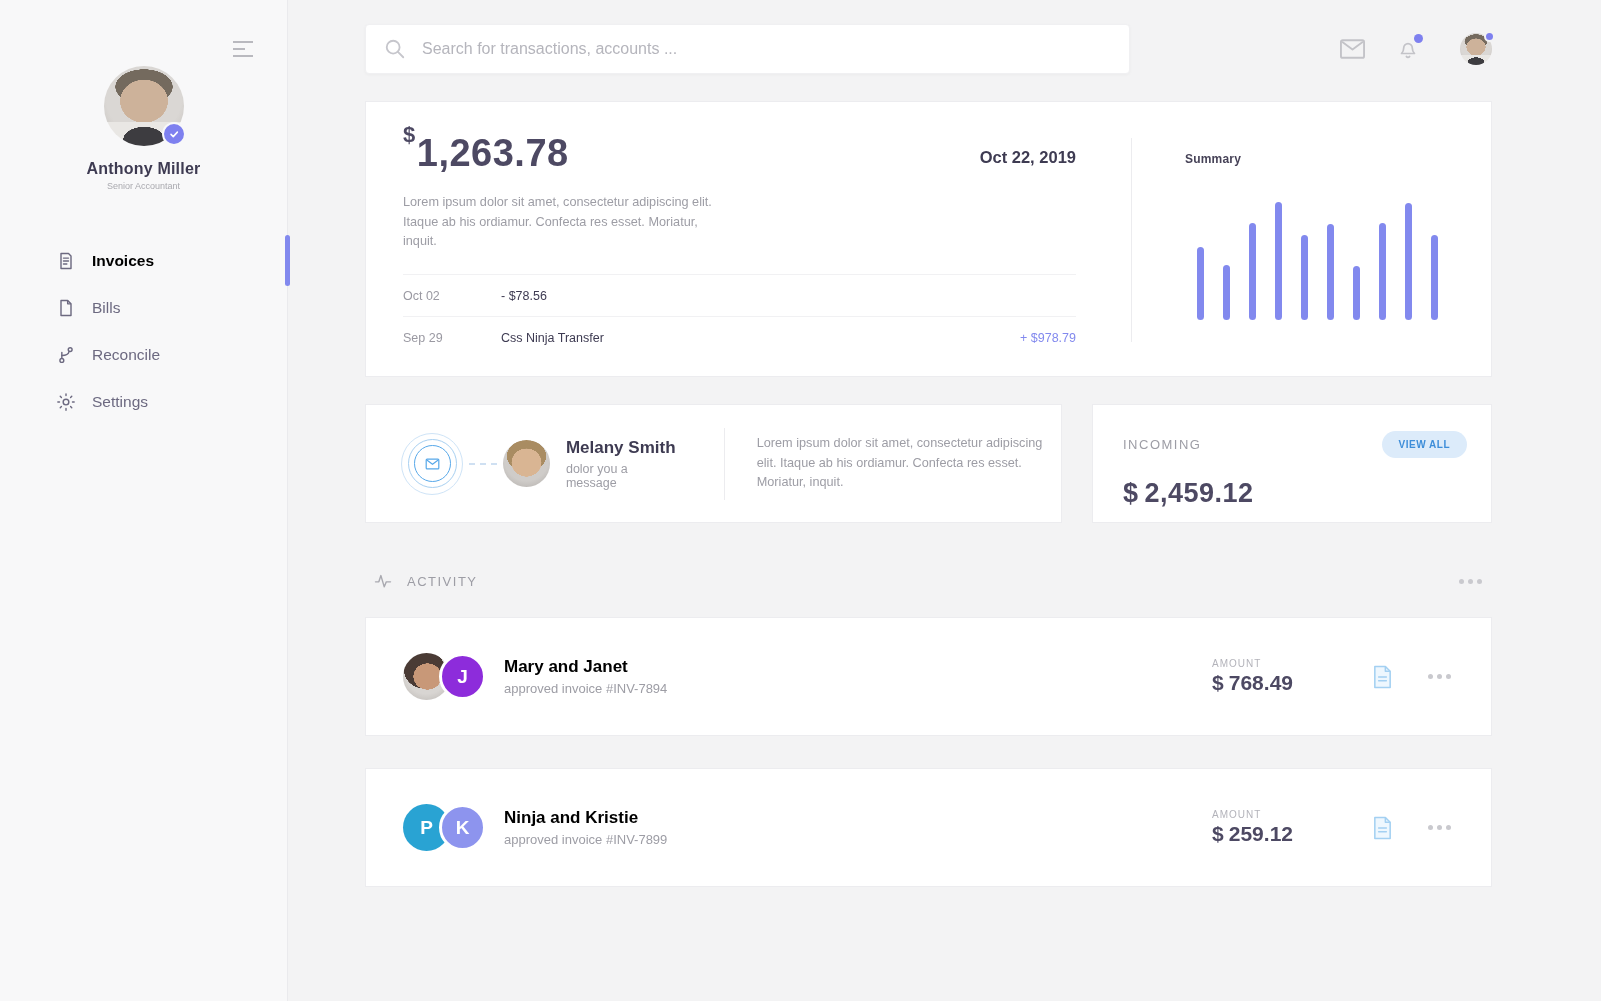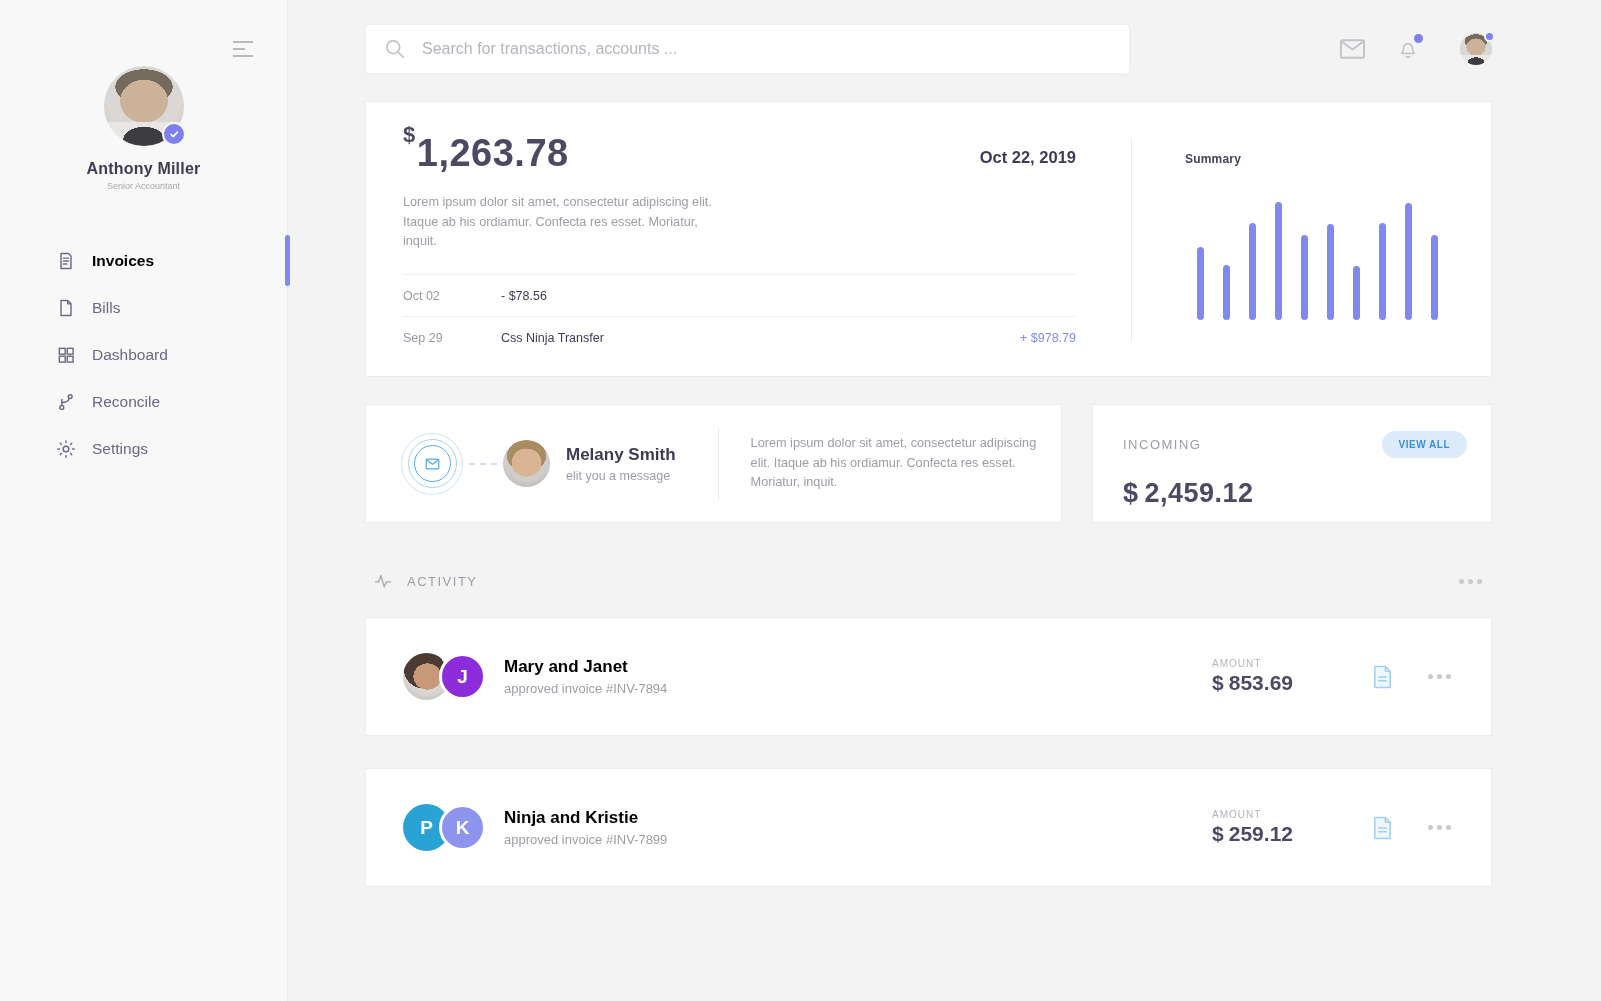--- a/index.html
+++ b/index.html
@@ -167,31 +167,20 @@
           <svg width="20" height="20" viewBox="0 0 24 24" fill="none" stroke="currentColor" stroke-width="1.7">
               <path d="M6 3h8l4 4v14H6z" stroke-linejoin="round"></path>
               <path d="M14 3v4h4" stroke-linejoin="round"></path>
             </svg>
         </span>
         <span class="nav-label">Bills</span>
       </div>
       <div class="nav-item">
         <span class="nav-icon">
           <svg width="20" height="20" viewBox="0 0 24 24" fill="none" stroke="currentColor" stroke-width="1.7">
-              <rect x="4" y="4" width="7" height="7"></rect>
-              <rect x="13.5" y="4" width="7" height="7"></rect>
-              <rect x="4" y="13.5" width="7" height="7"></rect>
-              <rect x="13.5" y="13.5" width="7" height="7"></rect>
-            </svg>
-        </span>
-        <span class="nav-label">Dashboard</span>
-      </div>
-      <div class="nav-item">
-        <span class="nav-icon">
-          <svg width="20" height="20" viewBox="0 0 24 24" fill="none" stroke="currentColor" stroke-width="1.7">
               <circle cx="7" cy="18.5" r="2.3"></circle>
               <circle cx="17" cy="5.5" r="2.3"></circle>
               <path d="M7 16V9" stroke-linecap="round"></path>
               <path d="M7 12.5c5.5 0 8-1.5 8.6-4.6" stroke-linecap="round"></path>
             </svg>
         </span>
         <span class="nav-label">Reconcile</span>
       </div>
       <div class="nav-item">
         <span class="nav-icon">
@@ -281,21 +270,21 @@
                   <rect x="1.5" y="2" width="21" height="16" rx="1.5"></rect>
                   <path d="M2.5 3.5l9.5 7 9.5-7" stroke-linejoin="round"></path>
                 </svg>
           </div>
             </div>
         </div>
         <div class="connector"></div>
         <div class="msg-avatar"></div>
         <div class="msg-text">
           <div class="msg-name">Melany Smith</div>
-          <div class="msg-sub">elit you a message</div>
+          <div class="msg-sub">dolor you a message</div>
         </div>
         <div class="msg-divider"></div>
         <p class="msg-body">Lorem ipsum dolor sit amet, consectetur adipiscing elit. Itaque ab his ordiamur. Confecta res esset. Moriatur, inquit.</p>
       </div>
 
       <div class="card incoming-card">
         <div class="incoming-header">
           <span class="incoming-label">INCOMING</span>
           <button class="view-all-btn">VIEW ALL</button>
         </div>
@@ -321,21 +310,21 @@
       <div class="avatar-pair">
         <span class="pair-circle pair-photo"></span>
         <span class="pair-circle badge-j">J</span>
       </div>
       <div class="activity-text">
         <div class="activity-name">Mary and Janet</div>
         <div class="activity-sub">approved invoice #INV-7894</div>
       </div>
       <div class="amount-block">
         <div class="amount-label">AMOUNT</div>
-        <div class="amount-value"><span class="cur">$</span><span>853.69</span></div>
+        <div class="amount-value"><span class="cur">$</span><span>768.49</span></div>
       </div>
       <span class="doc-icon">
         <svg width="23" height="26" viewBox="0 0 24 26" fill="#eef7fe" stroke="#a3d0f2" stroke-width="1.6">
             <path d="M4 2h11l5 5v17H4z" stroke-linejoin="round"></path>
             <path d="M15 2v5h5" fill="none" stroke-linejoin="round"></path>
             <path d="M8 13h8M8 17h8" fill="none" stroke-linecap="round"></path>
           </svg>
       </span>
       <span class="dots" style="margin:0 0 0 34px">
           <i></i>

